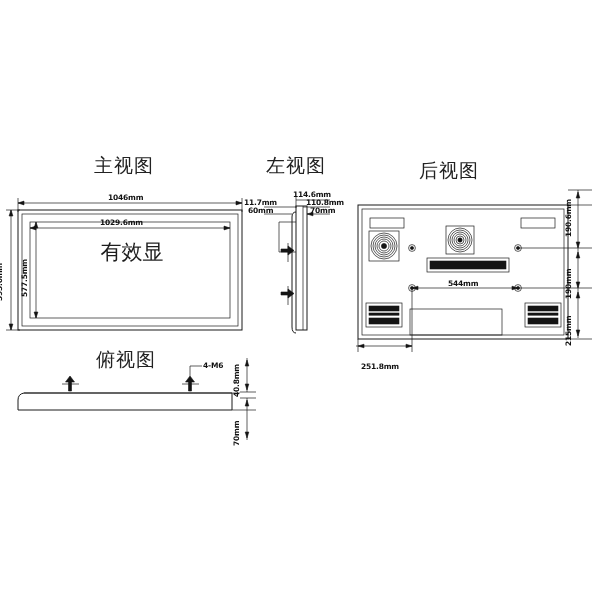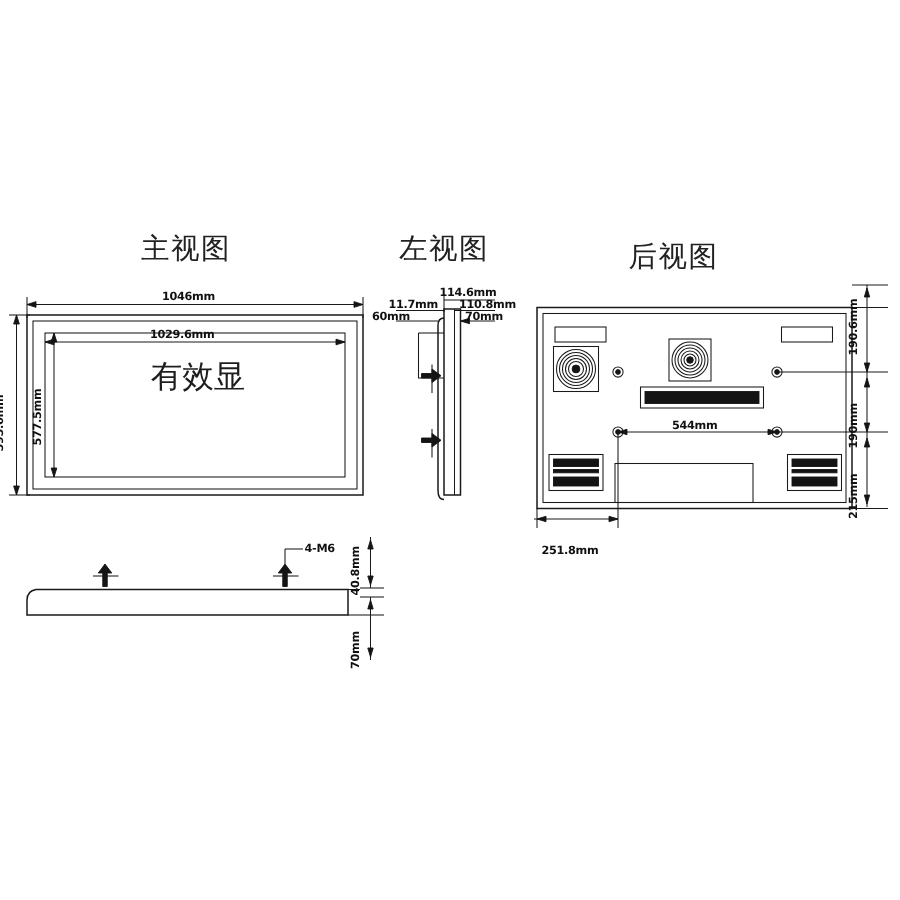--- a/index.html
+++ b/index.html
@@ -263,38 +263,39 @@
       <line x1="240" y1="410" x2="256" y2="410"></line>
     </g>
   </svg>
 
   <div class="view-title" style="left:94px; top:153px;">主视图</div>
 
   <div class="view-title" style="left:419px; top:158px;">后视图</div>
 
   <div class="view-title" style="left:266px; top:153px;">左视图</div>
 
+  <div class="view-title" style="left:96px; top:347px;">俯视图</div>
 
   <div class="area-label" style="left:84px; top:240px; width:96px;">有效显</div>
 
   <div class="dim b" style="left:108px; top:193px;">1046mm</div>
 
   <div class="dim b" style="left:100px; top:218px;">1029.6mm</div>
 
   <div class="dim vert b" style="left:4px; top:292px;">595.6mm</div>
 
   <div class="dim vert b" style="left:29px; top:288px;">577.5mm</div>
 
   <div class="dim b" style="left:293px; top:190px;">114.6mm</div>
 
   <div class="dim b" style="left:306px; top:198px;">110.8mm</div>
 
   <div class="dim b" style="left:310px; top:206px;">70mm</div>
 
-  <div class="dim b" style="left:259px; top:198px;">11.7mm</div>
+  <div class="dim b" style="left:244px; top:198px;">11.7mm</div>
 
   <div class="dim b" style="left:248px; top:206px;">60mm</div>
 
   <div class="dim vert b" style="left:573px; top:228px;">190.6mm</div>
 
   <div class="dim vert b" style="left:573px; top:290px;">190mm</div>
 
   <div class="dim vert b" style="left:573px; top:337px;">215mm</div>
 
   <div class="dim b" style="left:448px; top:279px;">544mm</div>

